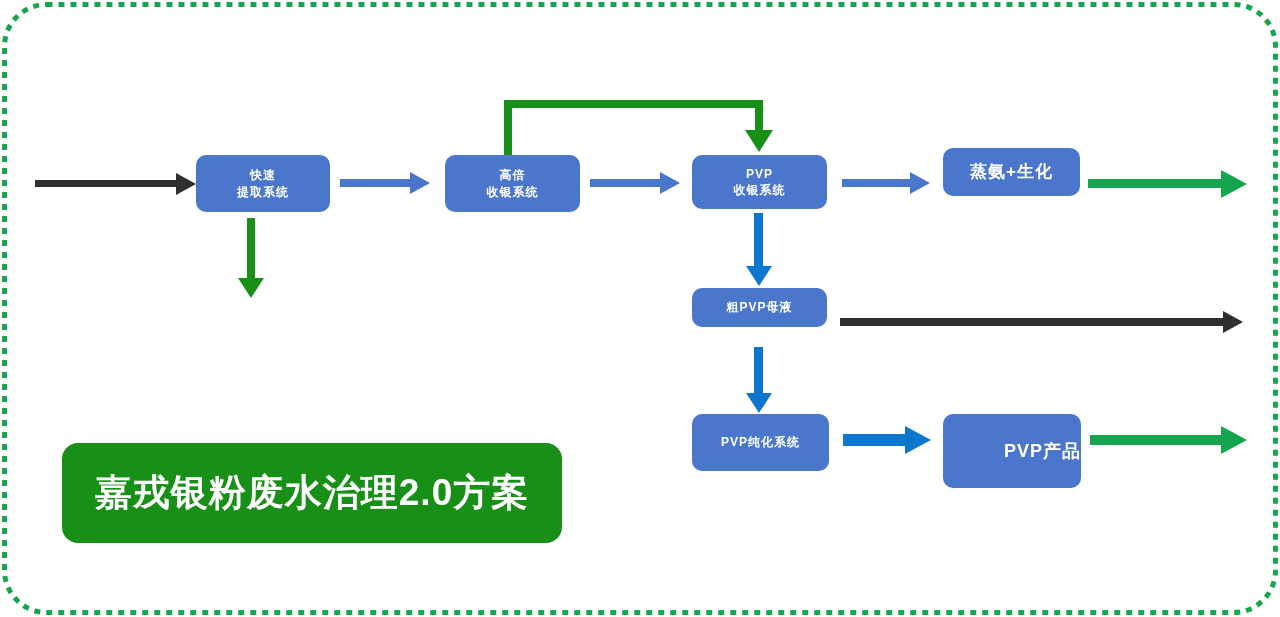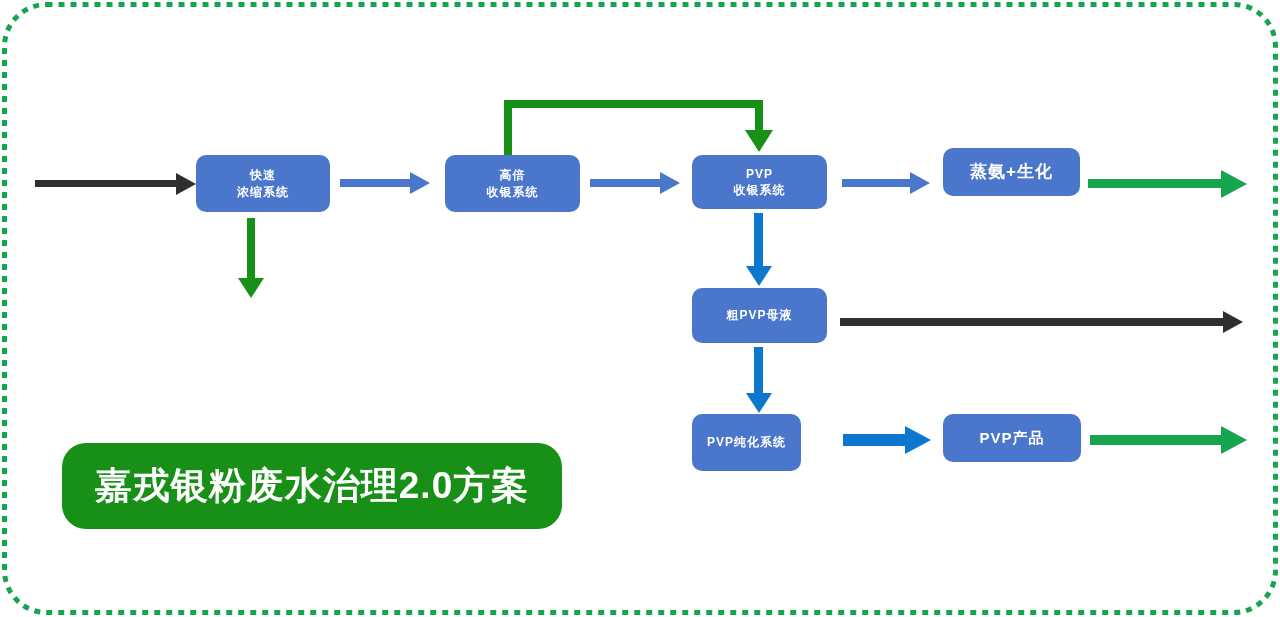--- a/index.html
+++ b/index.html
@@ -16,28 +16,28 @@
   .node{
     position:absolute;background:var(--box_blue);color:var(--text_white);
     border-radius:10px;display:flex;flex-direction:column;align-items:center;
     justify-content:center;font-weight:bold;font-size:12px;line-height:1.35;
     text-align:center;letter-spacing:1px;
   }
   #n1{left:196px;top:155px;width:134px;height:57px;}
   #n2{left:445px;top:155px;width:135px;height:57px;}
   #n3{left:692px;top:155px;width:135px;height:54px;}
   #n4{left:943px;top:148px;width:137px;height:48px;font-size:17px;}
-  #n5{left:692px;top:288px;width:135px;height:55px;}
-  #n6{left:692px;top:414px;width:109px;height:57px;}
-  #n7{left:943px;top:414px;width:138px;height:48px;font-size:15px;}
+  #n5{left:692px;top:288px;width:135px;height:39px;}
+  #n6{left:692px;top:414px;width:137px;height:57px;}
+  #n7{left:943px;top:414px;width:138px;height:74px;font-size:18px;align-items:flex-end;}
 
   
   .title-box{
-    position:absolute;left:62px;top:443px;width:500px;height:86px;
-    background:var(--green_dark);color:var(--text_white);border-radius:24px;
+    position:absolute;left:62px;top:443px;width:500px;height:100px;
+    background:var(--green_dark);color:var(--text_white);border-radius:16px;
     display:flex;align-items:center;justify-content:center;
     font-weight:bold;font-size:37px;letter-spacing:1px;
   }
 
   
   .ah,.av,.seg{position:absolute;background:var(--ac);}
   .ah::after{
     content:"";position:absolute;left:100%;top:50%;transform:translateY(-50%);
     width:0;height:0;
     border-left:20px solid var(--ac);
@@ -82,21 +82,21 @@
 </style>
 </head>
 <body>
 
 <svg class="frame" width="1280" height="617">
   <rect x="4.5" y="4.5" width="1271" height="608" rx="42"></rect>
 </svg>
 
 <div class="node" id="n1">
   <span>快速</span>
-  <span>浓缩系统</span>
+  <span>提取系统</span>
 </div>
 <div class="node" id="n2">
   <span>高倍</span>
   <span>收银系统</span>
 </div>
 <div class="node" id="n3">
   <span>PVP</span>
   <span>收银系统</span>
 </div>
 <div class="node" id="n4">

